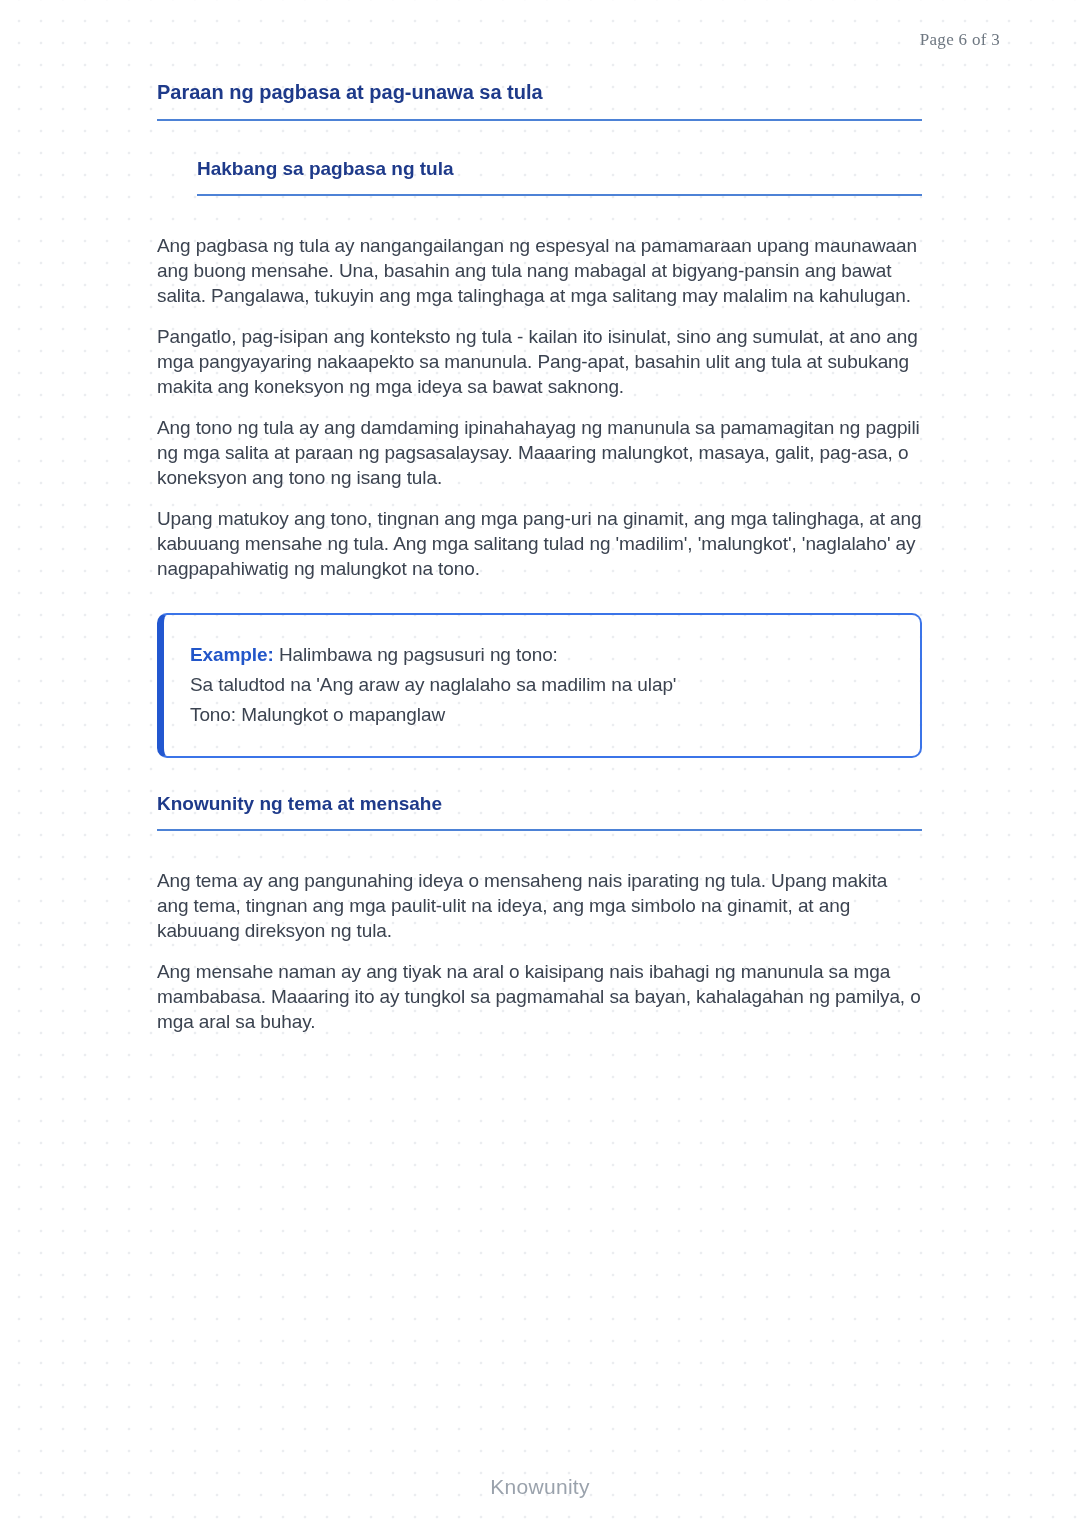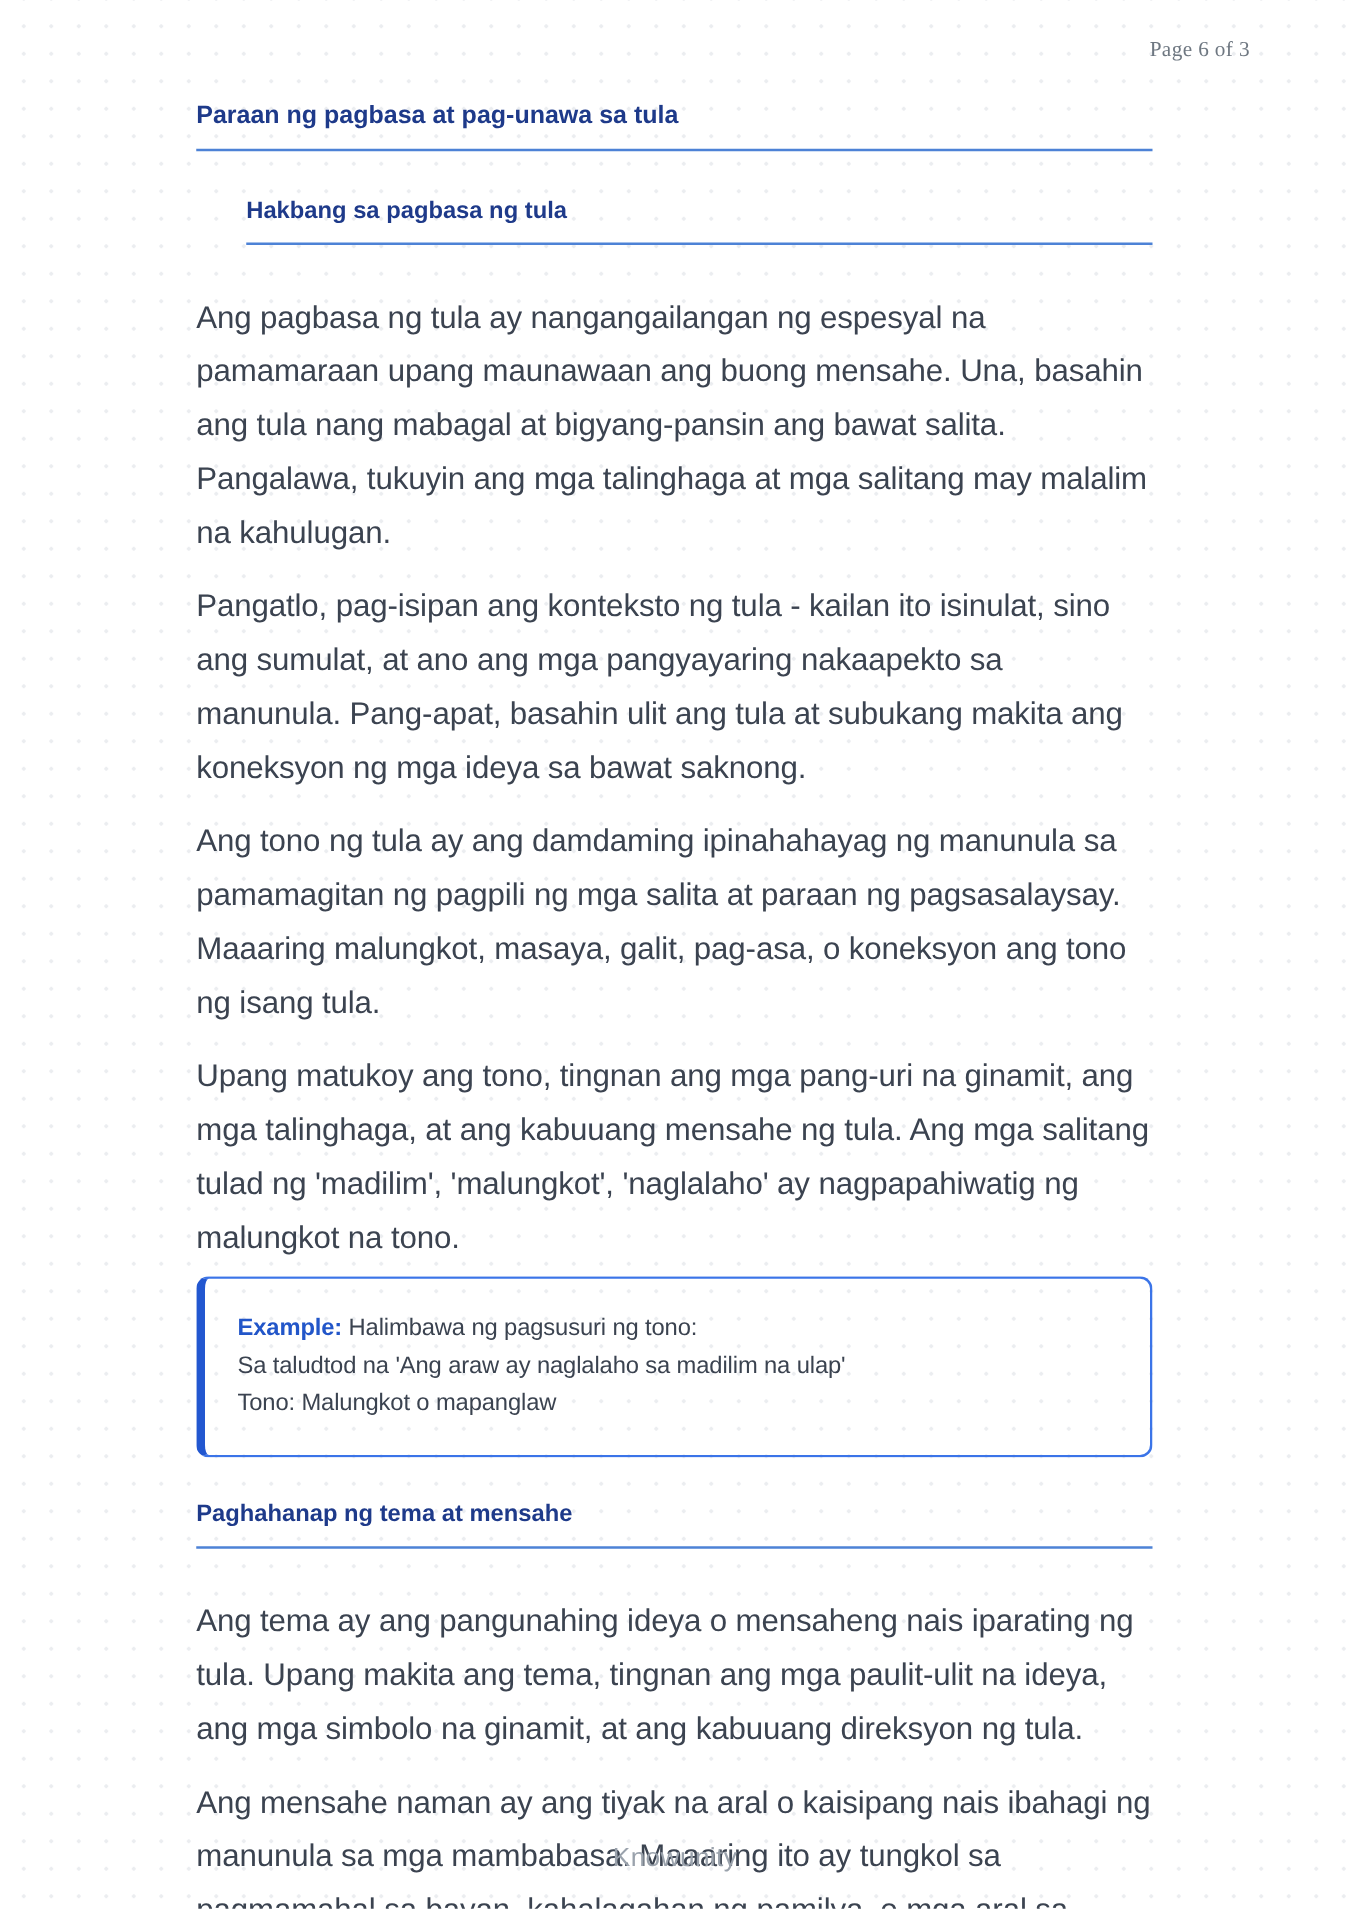--- a/index.html
+++ b/index.html
@@ -50,29 +50,29 @@
     font-size:19px;
     line-height:24px;
     font-weight:bold;
     color:var(--navy);
     margin-top:34px;
     padding-bottom:13px;
     border-bottom:2px solid var(--underline);
   }
   .content > h1 + section > h2{margin-top:36px;margin-left:40px;}
   section p{
-    font-size:25px;
-    line-height:43px;
+    font-size:19px;
+    line-height:25px;
     letter-spacing:-0.1px;
     margin-top:16px;
     color:var(--body);
   }
   section h2 + p{margin-top:37px;}
   .example-box{
-    margin-top:9px;
+    margin-top:32px;
     border:2px solid var(--box-border);
     border-left:7px solid var(--box-bar);
     border-radius:10px;
     padding:25px 30px 26px 26px;
   }
   .example-box p{
     font-size:19px;
     line-height:30px;
     letter-spacing:-0.1px;
     margin:0;
@@ -113,20 +113,20 @@
     <p>Upang matukoy ang tono, tingnan ang mga pang-uri na ginamit, ang mga talinghaga, at ang kabuuang mensahe ng tula. Ang mga salitang tulad ng 'madilim', 'malungkot', 'naglalaho' ay nagpapahiwatig ng malungkot na tono.</p>
 
     <div class="example-box">
       <p><span class="example-label">Example:</span> <span>Halimbawa ng pagsusuri ng tono:</span></p>
       <p>Sa taludtod na 'Ang araw ay naglalaho sa madilim na ulap'</p>
       <p>Tono: Malungkot o mapanglaw</p>
     </div>
   </section>
 
   <section>
-    <h2>Paghahanap ng tema at mensahe</h2>
+    <h2>Knowunity ng tema at mensahe</h2>
     <p>Ang tema ay ang pangunahing ideya o mensaheng nais iparating ng tula. Upang makita ang tema, tingnan ang mga paulit-ulit na ideya, ang mga simbolo na ginamit, at ang kabuuang direksyon ng tula.</p>
     <p>Ang mensahe naman ay ang tiyak na aral o kaisipang nais ibahagi ng manunula sa mga mambabasa. Maaaring ito ay tungkol sa pagmamahal sa bayan, kahalagahan ng pamilya, o mga aral sa buhay.</p>
   </section>
 
 </main>
 
 <footer class="brand-footer">Knowunity</footer>
 
 </body></html>

